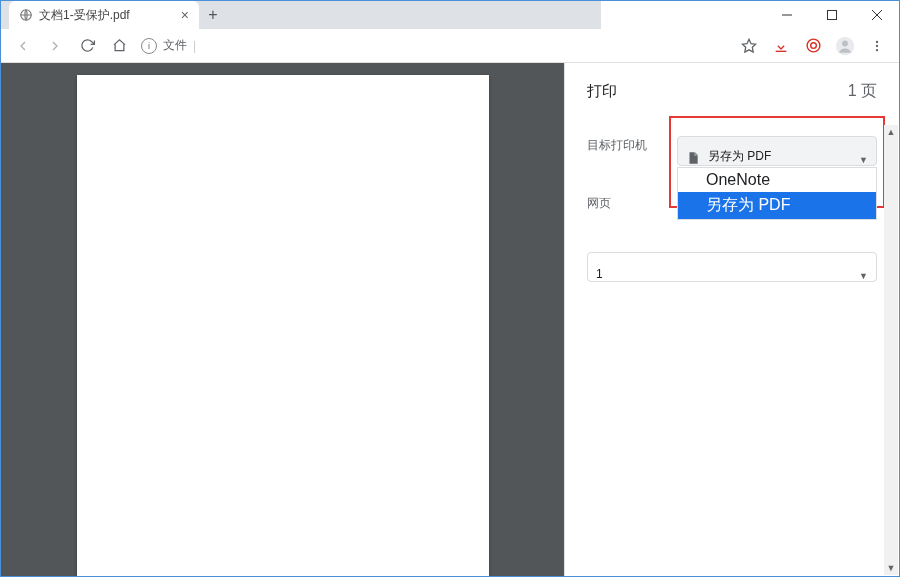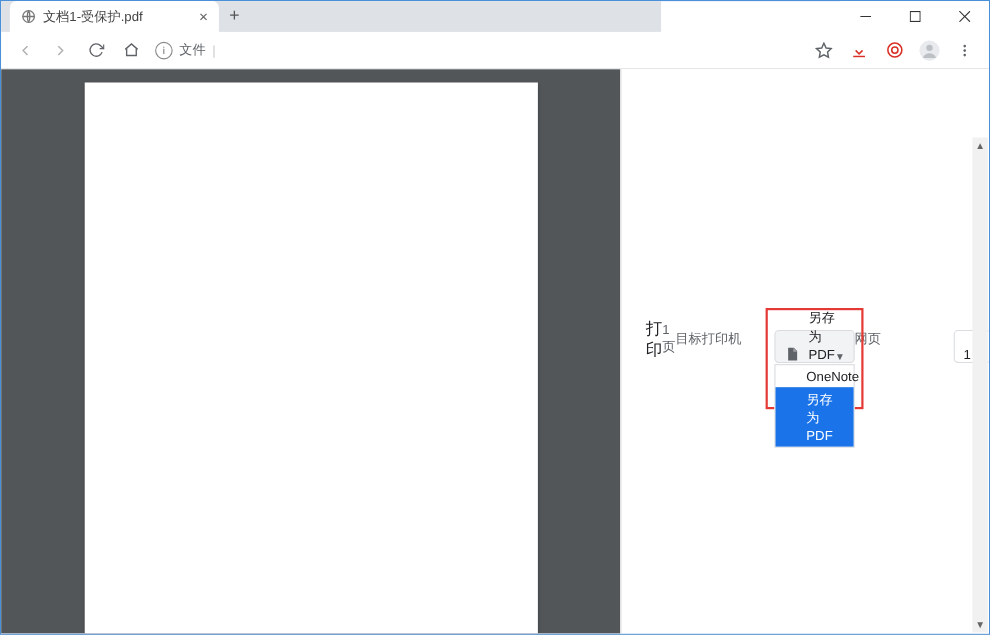--- a/index.html
+++ b/index.html
@@ -30,37 +30,37 @@
 .addr-sep { color:#ccc; margin: 0 6px; }
 .right-icons { display: flex; align-items: center; gap: 4px; }
 .right-icons .ic { width: 28px; height: 28px; display:flex; align-items:center; justify-content:center; }
 
 
 .content { height: calc(577px - 28px - 34px - 2px); display: flex; background: #fff; position: relative; }
 .preview-area { flex: 1; background: #525659; display: flex; justify-content: center; padding-top: 12px; overflow: hidden; }
 .page-preview { width: 412px; height: 530px; background: #fff; box-shadow: 0 1px 3px rgba(0,0,0,0.3); }
 
 
-.print-panel { width: 335px; background: #fff; border-left: 1px solid #e0e0e0; padding: 18px 22px; display:flex; position: relative; }
+.print-panel { width: 335px; background: #fff; border-left: 1px solid #e0e0e0; padding: 18px 22px; display:flex; flex-direction:column; position: relative; }
 .panel-header { display: flex; justify-content: space-between; align-items: center; margin-bottom: 22px; }
 .panel-title { font-size: 15px; color: #202124; }
-.page-count { font-size: 12px; color: #5f6368; }
+.page-count { font-size: 16px; color: #5f6368; }
 
 .row { display: flex; align-items: center; margin-bottom: 22px; font-size: 12px; color: #5f6368; min-height: 30px; }
 .row-label { width: 90px; }
 .row-ctrl { flex: 1; }
 
 .dropdown { border: 1px solid #dadce0; border-radius: 4px; height: 30px; display: flex; align-items: flex-end; padding: 0 8px; font-size: 12px; color: #202124; background: #f1f3f4; position: relative; margin-top: 12px; }
 .dropdown.light { background: #fff; }
 .dropdown .doc-icon { width: 14px; height: 14px; margin-right: 8px; color: #5f6368; }
 .dropdown .chevron { margin-left: auto; font-size: 9px; color: #5f6368; }
 
 
 .dd-menu-wrap { position: absolute; top: 30px; left: -1px; right: -1px; border: 1px solid #dadce0; background: #fff; z-index: 5; }
-.dd-item { padding: 3px 8px 3px 28px; font-size: 12px; color: #202124; }
+.dd-item { padding: 3px 8px 3px 28px; font-size: 16px; color: #202124; }
 .dd-item.sel { background: #1a73e8; color: #fff; }
 
 .red-highlight { position: absolute; border: 2px solid #e53935; pointer-events: none; }
 
 
 .panel-footer { margin-top: auto; display: flex; justify-content: flex-end; gap: 10px; padding-bottom: 2px; }
 .btn { height: 32px; padding: 0 18px; border-radius: 4px; font-size: 13px; display:flex; align-items:center; justify-content:center; }
 .btn-primary { background: #1a73e8; color: #fff; }
 .btn-secondary { background: #fff; color: #1a73e8; border: 1px solid #dadce0; }
 

